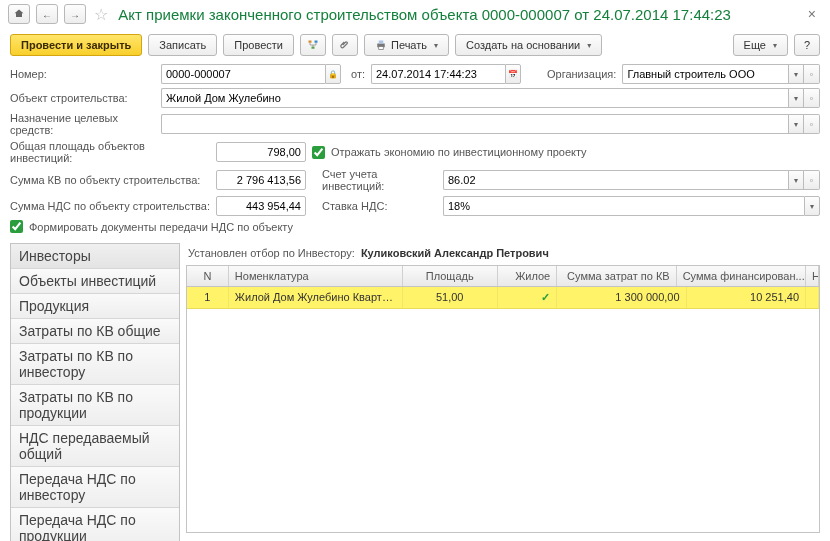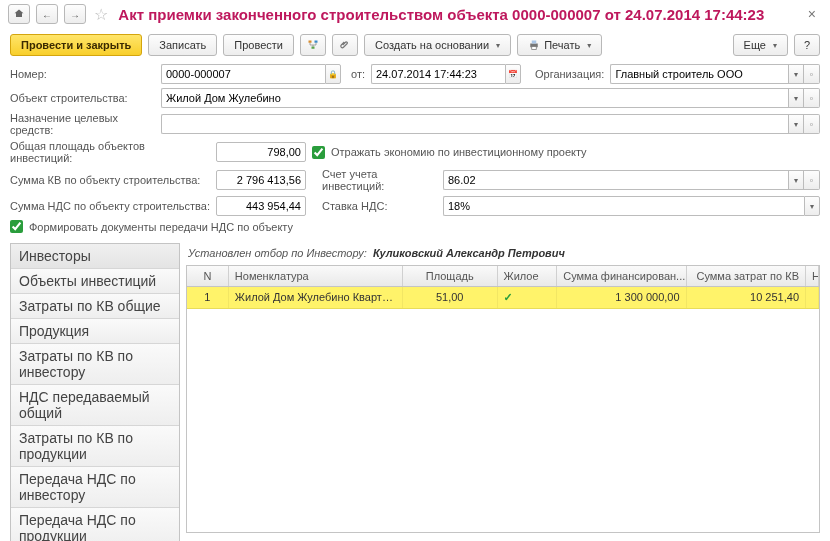--- a/index.html
+++ b/index.html
@@ -1,20 +1,20 @@
 <!DOCTYPE html>
 <html><head>
 <meta charset="utf-8">
 <style>
 * { box-sizing: border-box; margin: 0; padding: 0; }
 body { font-family: Arial, sans-serif; font-size: 11px; background: #fff; width: 830px; height: 541px; overflow: hidden; color: #333; }
 .topbar { display: flex; align-items: center; padding: 4px 8px; gap: 6px; }
 .nav-btn { width: 22px; height: 20px; border: 1px solid #b8b8b8; background: linear-gradient(#fdfdfd,#ededed); border-radius: 3px; cursor: pointer; display:flex;align-items:center;justify-content:center;font-size:10px;color:#555; }
 .star { color: #bbb; font-size: 16px; margin-left: 2px; }
-.title { font-size: 15px; color: #be185d; margin-left: 4px; flex:1; white-space:nowrap; overflow:hidden;font-weight:bold; }
+.title { font-size: 15px; color: #15803d; margin-left: 4px; flex:1; white-space:nowrap; overflow:hidden; }
 .close-x { color:#777; font-size:14px; cursor:pointer; padding:0 6px; }
 .toolbar { display:flex; align-items:center; padding: 6px 10px; gap: 6px; }
 .btn { border: 1px solid #b8b8b8; background: linear-gradient(#fdfdfd,#ededed); border-radius: 3px; padding: 7px 10px; height: 22px; cursor: pointer; font-size:11px; color:#333; display:inline-flex;align-items:center;gap:4px; }
 .btn-yellow { background: linear-gradient(#ffe56a,#f8cf2c); border-color:#d4a50e; font-weight:bold; color:#3a2a00; }
 .btn-icon { width: 26px; justify-content:center; padding: 3px 0; }
 .dropdown-arrow::after { content:"▾"; font-size:8px; margin-left:3px; color:#666; }
 .spacer { flex:1; }
 .form { padding: 2px 10px; }
 .row { display:flex; align-items:center; margin-bottom: 4px; gap: 6px; }
 .lbl { color:#555; font-size:11px; }
@@ -26,29 +26,29 @@
 .ig-btn { width:16px; border:1px solid #bcbcbc; background:linear-gradient(#fdfdfd,#ededed); display:flex;align-items:center;justify-content:center; font-size:8px; color:#666; cursor:pointer; }
 .ig-btn + .ig-btn { border-left:none; }
 .ig-btn:last-child { border-top-right-radius:2px; border-bottom-right-radius:2px; }
 .chk { width:13px; height:13px; }
 .chk-green { accent-color: #2a9d3c; }
 .sidebar { width: 170px; border:1px solid #c4c4c4; }
 .side-item { padding: 4px 8px; border-bottom:1px solid #d6d6d6; background:linear-gradient(#fafafa,#eee); cursor:pointer; font-size:14px; color:#444; }
 .side-item.active { background:linear-gradient(#f0f0f0,#e4e4e4); font-weight:normal; }
 .content { display:flex; padding: 4px 10px; gap: 6px; align-items:flex-start; }
 .main { flex:1; display:flex; flex-direction:column; min-width:0; }
-.filter-bar { padding: 4px 2px 6px; font-size:11px; color:#555;font-style:italic; }
+.filter-bar { padding: 4px 2px 6px; font-size:11px; color:#555; }
 .filter-bar b { color:#333; }
 .grid { border:1px solid #c4c4c4; flex:1; min-height:268px; display:flex; flex-direction:column; overflow:hidden; }
 .grid-head { display:flex; background:linear-gradient(#fafafa,#e9e9e9); border-bottom:1px solid #c4c4c4; }
 .gh { padding:4px 6px; border-right:1px solid #d0d0d0; font-size:11px; color:#555; white-space:nowrap; overflow:hidden; }
 .grid-row { display:flex; background:#fff36a; border-bottom:1px solid #e8dc5a; }
 .gc { padding:4px 6px; border-right:1px solid rgba(0,0,0,0.05); font-size:11px; white-space:nowrap; overflow:hidden; text-overflow:ellipsis; }
 .grid-body { flex:1; background:#fff; }
-.col-n{width:42px;text-align:center;} .col-nom{width:175px;} .col-area{width:95px;text-align:center;} .col-live{width:60px;text-align:left;} .col-fin{width:130px;text-align:right;} .col-cost{width:120px;text-align:right;} .col-vat{flex:1;}
+.col-n{width:42px;text-align:center;} .col-nom{width:175px;} .col-area{width:95px;text-align:center;} .col-live{width:60px;text-align:right;} .col-fin{width:130px;text-align:right;} .col-cost{width:120px;text-align:right;} .col-vat{flex:1;}
 .check-green { color:#2a9d3c; font-weight:bold; }
 .icon-svg { width:12px;height:12px; }
 .num-right { text-align:right; }
 </style>
 </head>
 <body>
 
 <div class="topbar">
   <button class="nav-btn">
     <svg class="icon-svg" viewBox="0 0 16 16">
@@ -73,50 +73,50 @@
         <rect x="6" y="10" width="4" height="3" fill="#5aa34a"></rect>
         <path stroke="#888" fill="none" d="M4 5v3h8V5M8 8v2"></path>
       </svg>
   </button>
   <button class="btn btn-icon">
     <svg class="icon-svg" viewBox="0 0 16 16">
         <path fill="none" stroke="#777" stroke-width="1.5" d="M5 8l4-4c1-1 3 1 2 2l-5 5c-2 2-5-1-3-3l4-4"></path>
       </svg>
   </button>
   <button class="btn dropdown-arrow">
-      <span>Создать на основании</span>
-    </button>
-  <button class="btn dropdown-arrow">
     <svg class="icon-svg" viewBox="0 0 16 16">
         <rect x="3" y="6" width="10" height="5" fill="#777"></rect>
         <rect x="5" y="2" width="6" height="4" fill="#aac6e6"></rect>
         <rect x="5" y="10" width="6" height="4" fill="#fff" stroke="#777"></rect>
       </svg>
     <span>Печать</span>
   </button>
+  <button class="btn dropdown-arrow">
+      <span>Создать на основании</span>
+    </button>
   <div class="spacer"></div>
   <button class="btn dropdown-arrow">
       <span>Еще</span>
     </button>
   <button class="btn btn-icon">?</button>
 </div>
 
 <div class="form">
   <div class="row">
     <span class="lbl lbl-w1">Номер:</span>
     <div class="input-group" style="width:180px;">
       <input class="input" style="width: 164px;" value="0000-000007">
       <div class="ig-btn">🔒</div>
     </div>
     <span class="lbl" style="margin-left:4px;">от:</span>
     <div class="input-group" style="width:150px;">
       <input class="input" style="width: 134px;" value="24.07.2014 17:44:23">
       <div class="ig-btn">📅</div>
     </div>
-    <span class="lbl" style="margin-left:8px;">Организация:</span>
+    <span class="lbl" style="margin-left:20px;">Организация:</span>
     <div class="input-group" style="flex:1;">
       <input class="input" style="flex: 1 1 0%;" value="Главный строитель ООО">
       <div class="ig-btn">▾</div>
       <div class="ig-btn">▫</div>
     </div>
   </div>
 
   <div class="row">
     <span class="lbl lbl-w1">Объект строительства:</span>
     <div class="input-group" style="flex:1;">
@@ -166,44 +166,44 @@
   <div class="row">
     <input type="checkbox" class="chk chk-green" checked="" style="">
     <span class="lbl">Формировать документы передачи НДС по объекту</span>
   </div>
 </div>
 
 <div class="content">
   <div class="sidebar">
     <div class="side-item active">Инвесторы</div>
     <div class="side-item">Объекты инвестиций</div>
+    <div class="side-item">Продукция</div>
     <div class="side-item">Затраты по КВ общие</div>
-    <div class="side-item">Продукция</div>
     <div class="side-item">Затраты по КВ по инвестору</div>
+    <div class="side-item">Затраты по КВ по продукции</div>
     <div class="side-item">НДС передаваемый общий</div>
-    <div class="side-item">Затраты по КВ по продукции</div>
     <div class="side-item">Передача НДС по инвестору</div>
     <div class="side-item">Передача НДС по продукции</div>
     <div class="side-item">Счета учета</div>
     <div class="side-item">Дополнительно</div>
   </div>
 
   <div class="main">
     <div class="filter-bar">
       <span>Установлен отбор по Инвестору:</span>
       &nbsp;<b>Куликовский Александр Петрович</b>
     </div>
     <div class="grid">
       <div class="grid-head">
         <div class="gh col-n">N</div>
         <div class="gh col-nom">Номенклатура</div>
         <div class="gh col-area">Площадь</div>
         <div class="gh col-live">Жилое</div>
+        <div class="gh col-cost">Сумма затрат по КВ</div>
         <div class="gh col-fin">Сумма финансирован...</div>
-        <div class="gh col-cost">Сумма затрат по КВ</div>
         <div class="gh col-vat">НДС перед</div>
       </div>
       <div class="grid-body">
         <div class="grid-row">
           <div class="gc col-n">1</div>
           <div class="gc col-nom">Жилой Дом Жулебино Кварти...</div>
           <div class="gc col-area">51,00</div>
           <div class="gc col-live check-green">✓</div>
           <div class="gc col-fin">1 300 000,00</div>
           <div class="gc col-cost">10 251,40</div>

